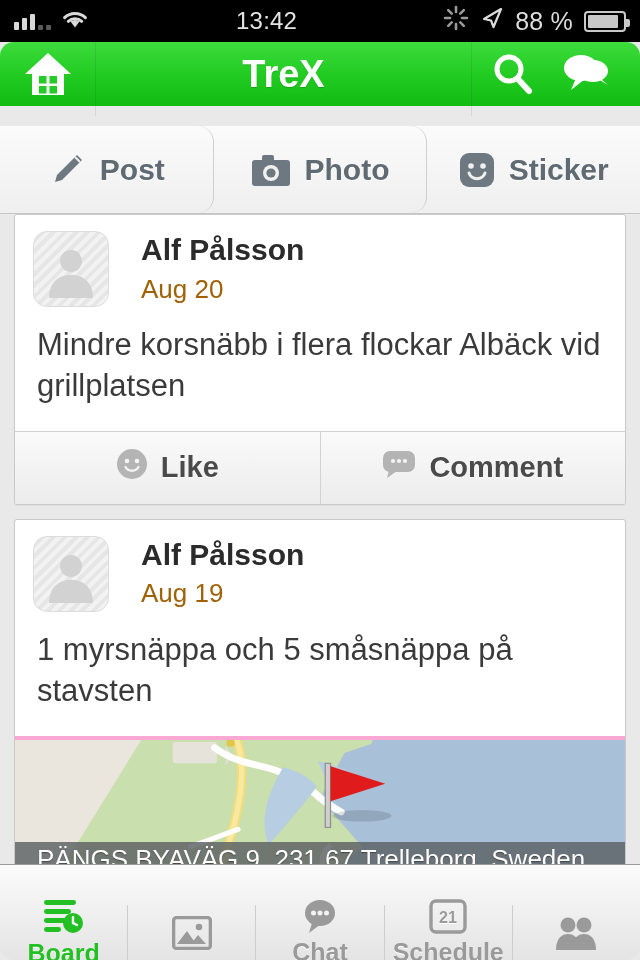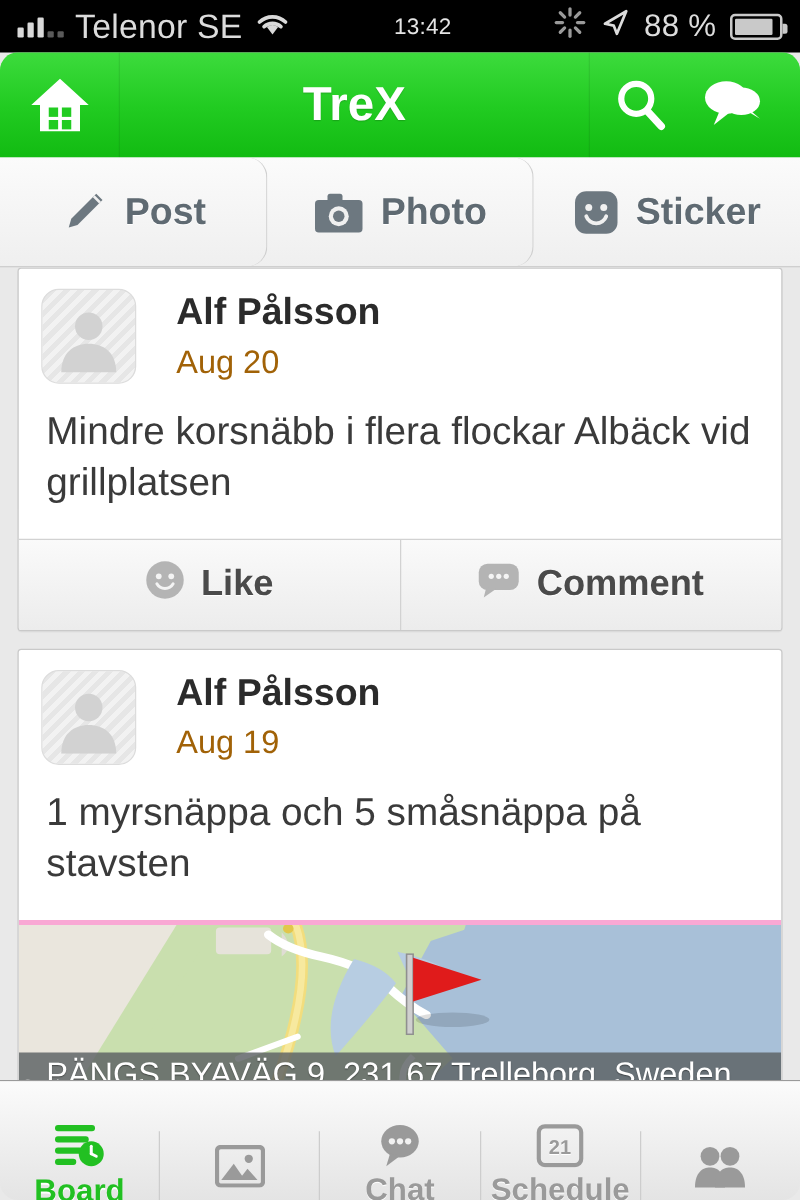--- a/index.html
+++ b/index.html
@@ -22,35 +22,35 @@
   .sb-center { flex:1; display:flex; justify-content:center; align-items:center; }
   .sb-right { display:flex; align-items:center; gap:11px; padding-right:14px; flex:0 0 auto; }
   .sig-bars { display:flex; align-items:flex-end; gap:3px; height:18px; }
   .sig-bars i { display:block; width:5px; background:#d9d9d9; border-radius:1px; }
   .sig-bars i:nth-child(1){height:8px;}
   .sig-bars i:nth-child(2){height:12px;}
   .sig-bars i:nth-child(3){height:16px;}
   .sig-bars i:nth-child(4){height:5px;background:#5a5a5a;}
   .sig-bars i:nth-child(5){height:5px;background:#5a5a5a;}
   .carrier { font-size:27px; color:#dcdcdc; }
-  .clock { font-size:18px; color:#e4e4e4; font-weight:400; }
+  .clock { font-size:24px; color:#e4e4e4; font-weight:400; }
   .pct { font-size:25px; color:#dcdcdc; }
   .battery {
     width:42px; height:21px; border:2px solid #c9c9c9; border-radius:4px;
     position:relative; display:flex; align-items:center; padding:2px;
   }
   .battery:after{
     content:""; position:absolute; right:-6px; top:6px; width:4px; height:8px;
     background:#c9c9c9; border-radius:0 2px 2px 0;
   }
   .battery i { display:block; height:100%; width:88%; background:#c9c9c9; border-radius:1px; }
 
   
   .navbar {
-    position:absolute; top:42px; left:0; width:640px; height:84px;
+    position:absolute; top:42px; left:0; width:640px; height:64px;
     background:linear-gradient(to bottom,#3ddb3d 0%,#22cc22 50%,#12bb12 100%);
     border-radius:14px 14px 0 0;
     display:flex; align-items:center;
   }
   .nav-home {
     width:96px; height:84px; display:flex; align-items:center; justify-content:center;
     border-right:1px solid rgba(0,0,0,.08);
   }
   .nav-title {
     flex:1; text-align:center; color:#fff;
@@ -156,21 +156,20 @@
 
   <div class="statusbar">
     <div class="sb-left">
       <span class="sig-bars">
         <i></i>
           <i></i>
           <i></i>
           <i></i>
           <i></i>
       </span>
-      <span class="carrier">Telenor SE</span>
       <span>
         <svg width="30" height="22" viewBox="0 0 30 22">
           <path d="M15 19.5 L10.5 13.6 a7.6 7.6 0 0 1 9 0 Z" fill="#d9d9d9"></path>
           <path d="M4.6 9.6 a15 15 0 0 1 20.8 0" stroke="#d9d9d9" stroke-width="3" fill="none" stroke-linecap="round"></path>
           <path d="M8.3 13.3 a10 10 0 0 1 13.4 0" stroke="#d9d9d9" stroke-width="3" fill="none" stroke-linecap="round"></path>
         </svg>
       </span>
     </div>
     <div class="sb-center">
       <span class="clock">13:42</span>

